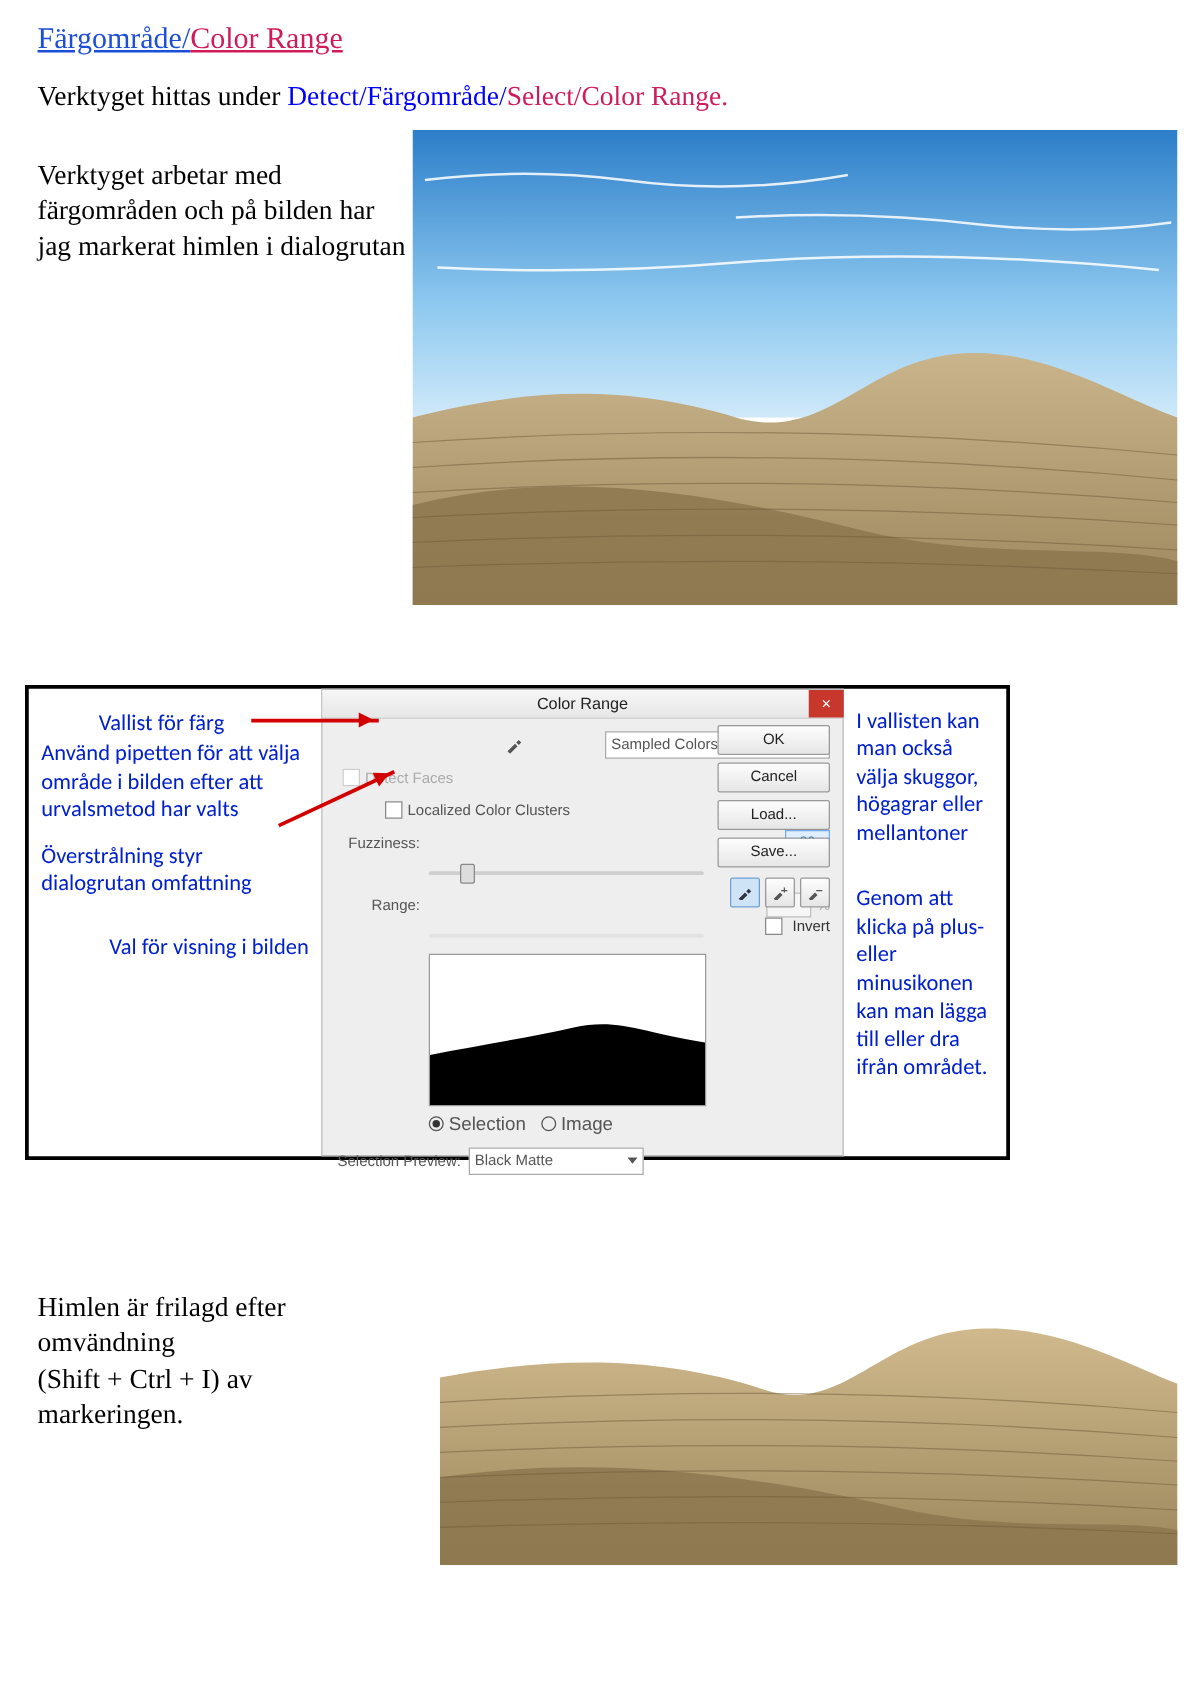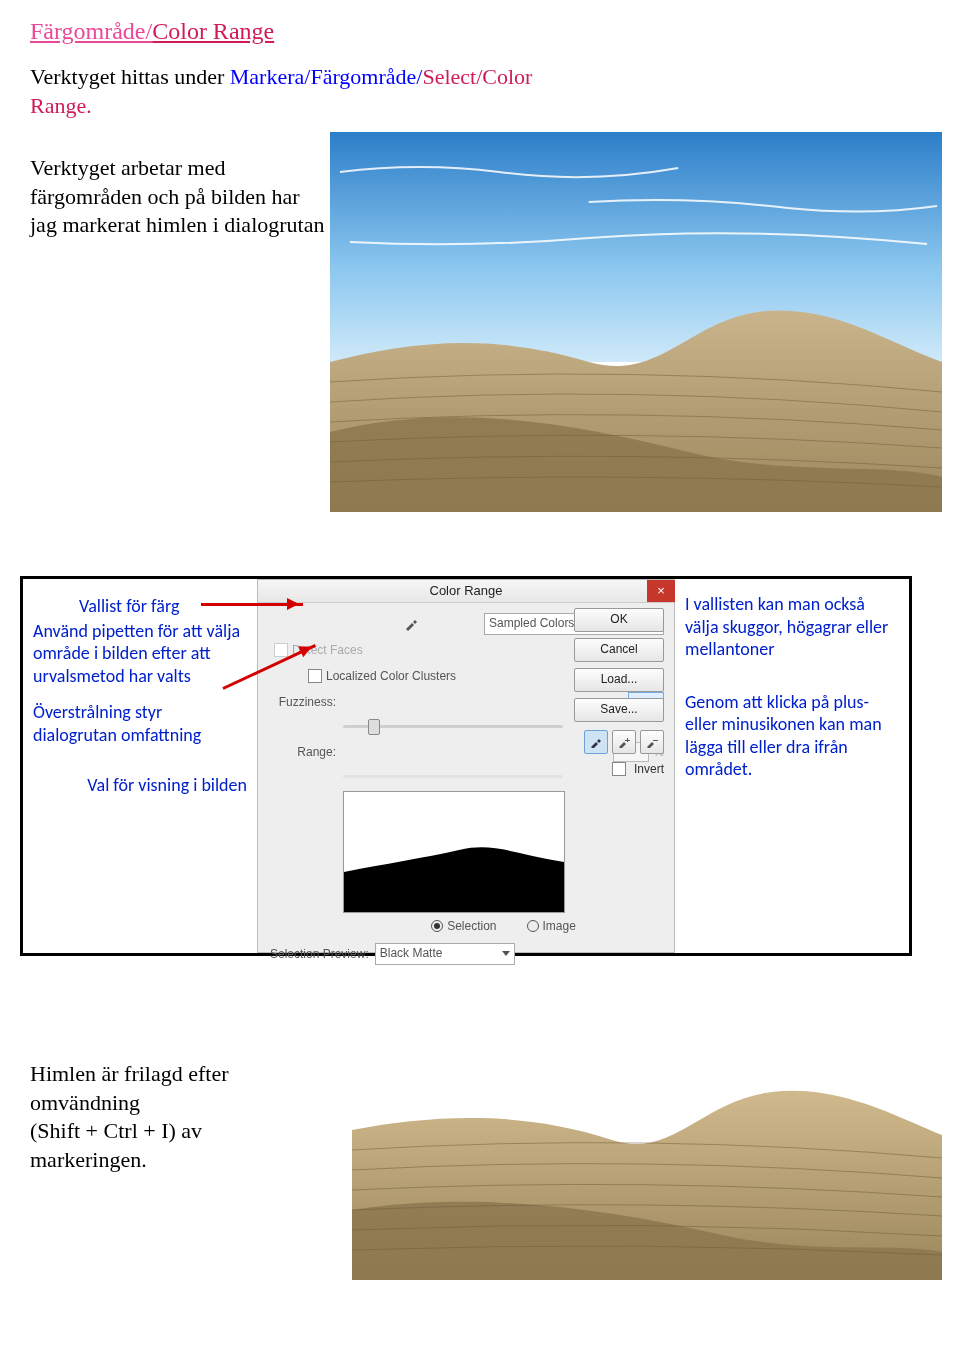--- a/index.html
+++ b/index.html
@@ -1,28 +1,28 @@
 <!DOCTYPE html>
 <html><head>
 <meta charset="utf-8">
 <style>
   html,body{margin:0;padding:0;background:#fff;font-family:"Times New Roman",Times,serif;color:#000;}
   .page{width:960px;height:1351px;position:relative;box-sizing:border-box;padding:18px 18px 18px 30px;}
   .heading{font-size:24px;margin:0 0 18px 0;}
-  .heading .fsv{color:#ec4899;text-decoration:underline;}
+  .heading .fsv{color:#1d4ed8;text-decoration:underline;}
   .heading .fen{color:#d11a5a;text-decoration:underline;}
   .subtext{font-size:22px;line-height:1.3;margin:0 0 12px 0;max-width:560px;}
   .subtext .blue{color:#0000ff;}
   .subtext .pink{color:#d11a5a;}
   .leftpara{font-size:22px;line-height:1.3;max-width:300px;display:inline-block;vertical-align:top;}
   .topwrap{display:flex;align-items:flex-start;gap:0;}
   .dunes1{width:615px;height:380px;margin-left:auto;display:block;}
 
   
-  .figure{width:892px;margin:64px 0 0 -10px;border:3px solid #000;box-sizing:border-box;background:#fff;display:flex;height:380px;position:relative;}
+  .figure{width:788px;margin:64px 0 0 -10px;border:3px solid #000;box-sizing:border-box;background:#fff;display:flex;height:380px;position:relative;}
   .figure .leftcol{width:234px;padding:8px 10px 8px 10px;box-sizing:border-box;font-family:"Calibri","Segoe UI",Arial,sans-serif;font-size:18px;line-height:1.25;color:#0020cc;}
   .figure .leftcol .lbl{margin:0 0 2px 0;}
   .figure .leftcol .para{margin:0 0 14px 0;}
   .figure .dialog{flex:0 0 418px;position:relative;}
   .figure .rightcol{flex:1;padding:8px 10px 8px 10px;box-sizing:border-box;font-family:"Calibri","Segoe UI",Arial,sans-serif;font-size:18px;line-height:1.25;color:#0020cc;}
   .figure .rightcol .para{margin:0 0 30px 0;}
 
   
   .arrow{position:absolute;height:3px;background:#d30000;z-index:5;}
   .arrow::after{content:"";position:absolute;right:-2px;top:-5px;border:6px solid transparent;border-left:12px solid #d30000;}
@@ -40,21 +40,21 @@
   .dlg .select.small{max-width:130px;}
   .dlg .select::after{content:"";position:absolute;right:4px;top:7px;border:4px solid transparent;border-top:5px solid #555;}
   .dlg .chk{width:12px;height:12px;border:1px solid #888;background:#fff;display:inline-block;margin-right:4px;vertical-align:middle;}
   .dlg .gray{color:#aaa;}
   .dlg .numbox{width:34px;height:18px;border:1px solid #76a9e5;background:#dfefff;color:#1a62b8;text-align:center;font-size:11px;line-height:18px;margin-left:6px;}
   .dlg .slider{position:relative;height:18px;margin:4px 0 6px 75px;width:220px;}
   .dlg .slider .track{position:absolute;top:8px;left:0;right:0;height:3px;background:#cfcfcf;border-radius:2px;}
   .dlg .slider .thumb{position:absolute;top:2px;left:25px;width:10px;height:14px;background:#ddd;border:1px solid #888;border-radius:2px;}
   .dlg .pct{display:inline-block;width:34px;height:18px;border:1px solid #bbb;background:#f6f6f6;margin-left:4px;}
   .dlg .preview{width:220px;height:120px;border:1px solid #999;background:#fff;margin:6px 0 6px 75px;position:relative;overflow:hidden;}
-  .dlg .radios{margin:6px 0 6px 75px;font-size:12px;display:flex;gap:30px;align-items:center;justify-content:center;}
+  .dlg .radios{margin:6px 0 6px 75px;font-size:15px;display:flex;gap:12px;align-items:center;}
   .dlg .radio{display:inline-flex;align-items:center;gap:4px;}
   .dlg .radio i{width:10px;height:10px;border:1px solid #555;border-radius:50%;display:inline-block;position:relative;}
   .dlg .radio.checked i::after{content:"";position:absolute;left:2px;top:2px;width:6px;height:6px;border-radius:50%;background:#333;}
   .dlg .btns{position:absolute;top:28px;right:10px;width:90px;}
   .dlg .btn{display:block;height:22px;margin-bottom:6px;border:1px solid #999;background:linear-gradient(#fdfdfd,#e6e6e6);font-size:12px;text-align:center;line-height:20px;color:#222;border-radius:2px;}
   .dlg .droppers{position:absolute;top:150px;right:10px;display:flex;gap:4px;}
   .dlg .dropper{width:22px;height:22px;border:1px solid #999;background:linear-gradient(#fdfdfd,#e6e6e6);border-radius:2px;display:flex;align-items:center;justify-content:center;}
   .dlg .dropper.active{background:#cfe3f7;border-color:#6ea0d8;}
   .dlg .invertrow{position:absolute;top:182px;right:10px;font-size:12px;display:flex;align-items:center;gap:4px;padding-left:20px;}
   .dlg .selprev{display:flex;align-items:center;margin:10px 0 0 2px;font-size:12px;}
@@ -67,21 +67,21 @@
 </head>
 <body>
 
 <div class="page">
 
   <p class="heading">
     <span class="fsv">Färgområde/</span><span class="fen">Color Range</span>
   </p>
 
   <p class="subtext">
-    <span>Verktyget hittas under </span><span class="blue">Markera/Färgområde/</span><span class="pink">Select/Color Range.</span>
+    <span>Verktyget hittas under </span><span class="blue">Detect/Färgområde/</span><span class="pink">Select/Color Range.</span>
   </p>
 
   <div class="topwrap">
     <p class="leftpara">Verktyget arbetar med färgområden och på bilden har jag markerat himlen i dialogrutan</p>
 
     <svg class="dunes1" viewBox="0 0 615 380" preserveAspectRatio="none">
       <defs>
         <linearGradient id="sky1" x1="0" x2="0" y1="0" y2="1">
           <stop offset="0" stop-color="#2c7ec9"></stop>
             <stop offset="0.6" stop-color="#8dc8ef"></stop>

